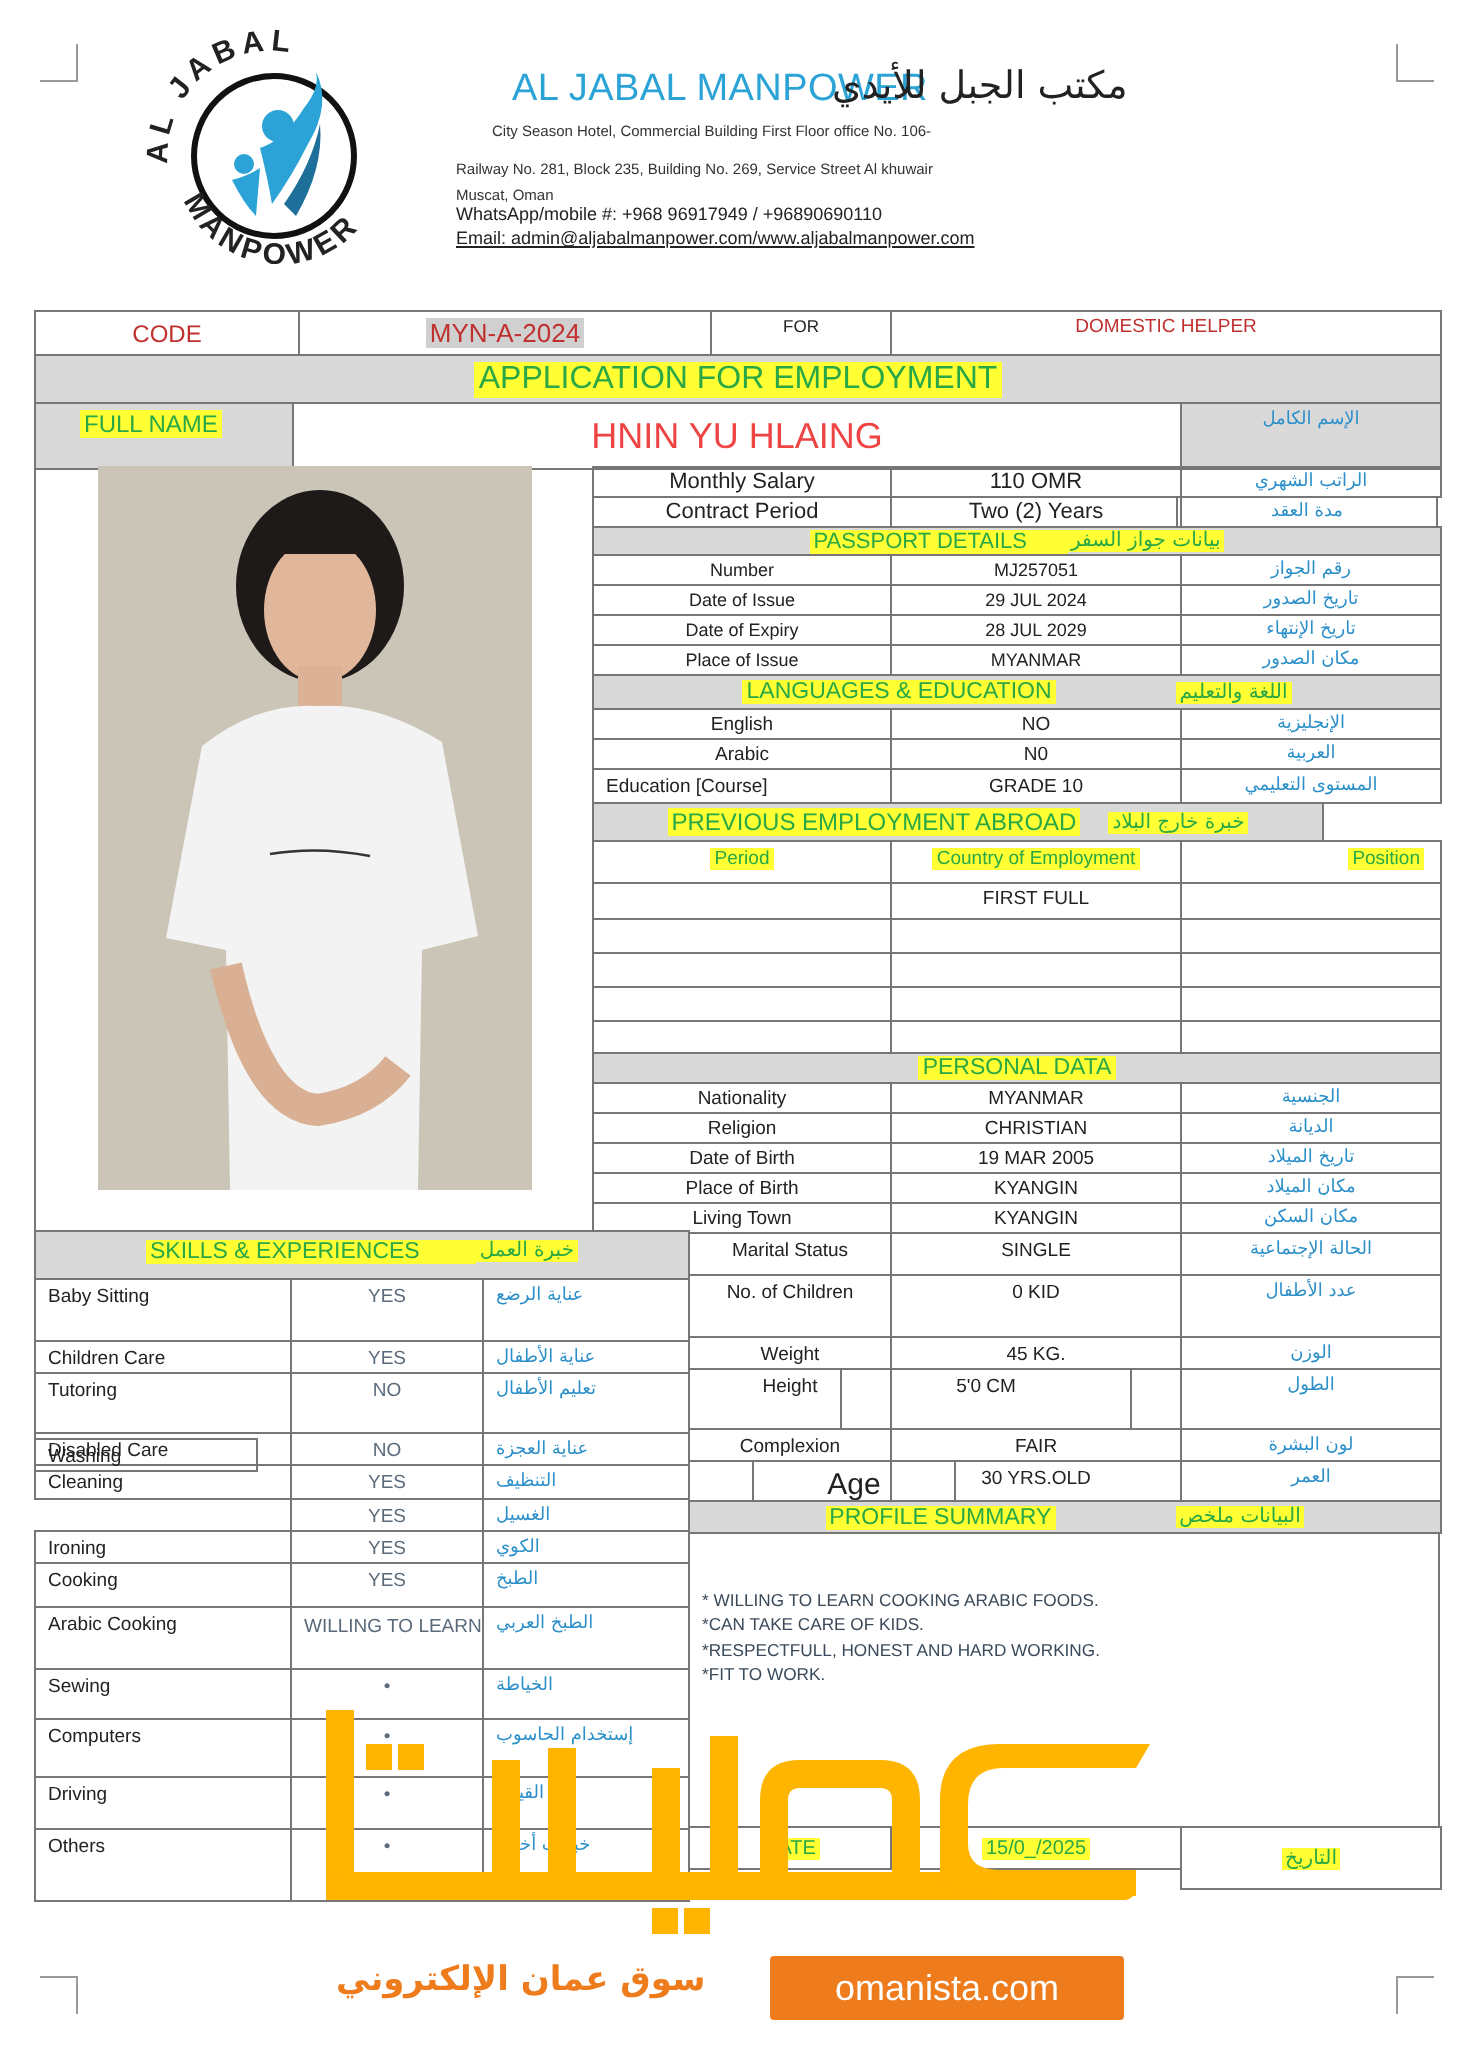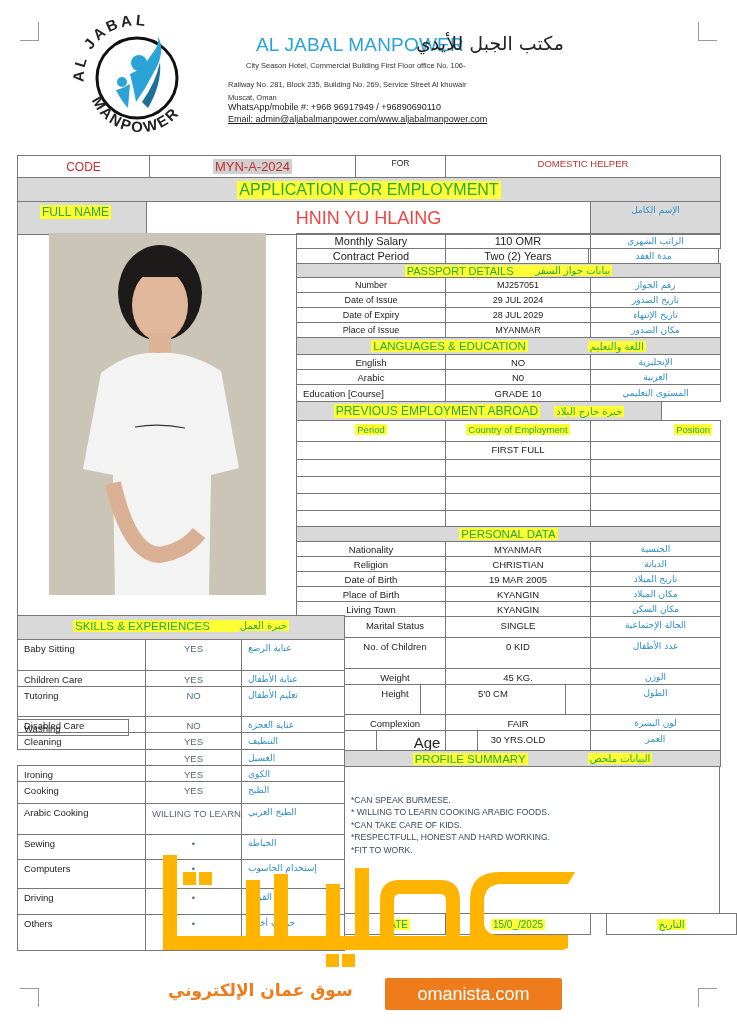--- a/index.html
+++ b/index.html
@@ -271,34 +271,33 @@
     <div class="cell left top" style="left:17px;top:914px;width:129px;height:37px;font-size:9.5px;">Others</div>
     <div class="cell top" style="left:145px;top:914px;width:97px;height:37px;font-size:9.5px;color:#5a6a7a;">•</div>
     <div class="cell ar top left" style="left:241px;top:914px;width:104px;height:37px;white-space:normal;">خبرات أخرى</div>
   </div>
 
 <div class="cell gray" style="left:344px;top:750px;width:377px;height:17px;">
   <span class="hl" style="font-size:11.5px;margin-right:60px;">PROFILE SUMMARY</span>
     <span class="hl" style="color:#2aa845;font-size:10px;font-family:'DejaVu Sans',sans-serif;">البيانات ملخص</span>
 </div>
 <div class="summary">
-  <div>*CAN SPEAK BURMESE.</div>
   <div>* WILLING TO LEARN COOKING ARABIC FOODS.</div>
   <div>*CAN TAKE CARE OF KIDS.</div>
   <div>*RESPECTFULL, HONEST AND HARD WORKING.</div>
   <div>*FIT TO WORK.</div>
 </div>
 
 <div class="cell" style="left:344px;top:913px;width:102px;height:22px;">
   <span class="hl" style="font-size:10px;">DATE</span>
 </div>
 <div class="cell" style="left:445px;top:913px;width:146px;height:22px;">
   <span class="hl" style="font-size:10px;">15/0_/2025</span>
 </div>
-<div class="cell" style="left:590px;top:913px;width:131px;height:22px;margin-left:16px;">
+<div class="cell" style="left:590px;top:913px;width:131px;height:32px;">
   <span class="hl" style="font-size:10px;font-family:'DejaVu Sans',sans-serif;">التاريخ</span>
 </div>
 
 <svg class="wm" width="737" height="1024">
   <g fill="#ffb400">
     <rect x="163" y="855" width="14" height="95"></rect>
     <rect x="163" y="936" width="405" height="14" rx="6"></rect>
     <rect x="183" y="872" width="13" height="13"></rect>
     <rect x="199" y="872" width="13" height="13"></rect>
     <rect x="246" y="880" width="14" height="60"></rect>

